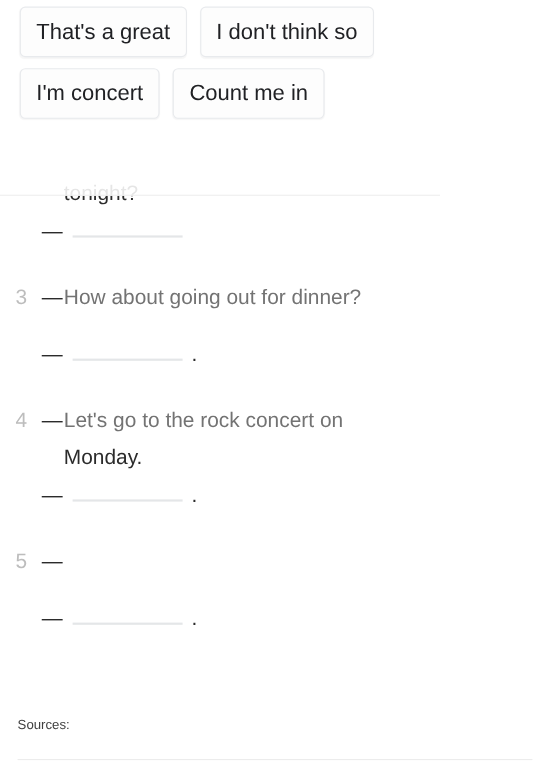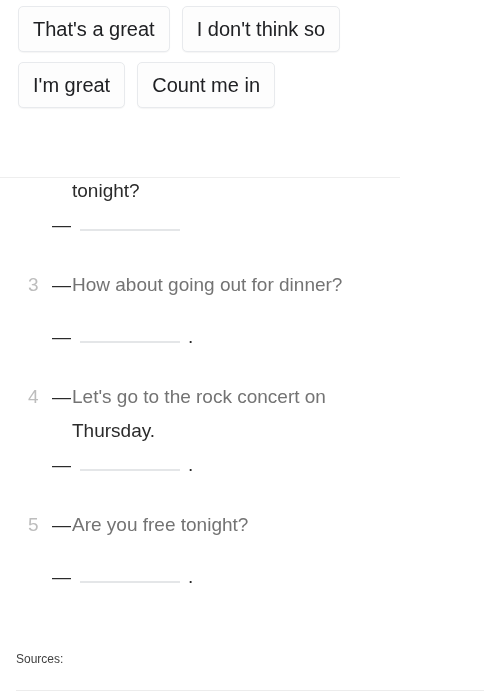--- a/index.html
+++ b/index.html
@@ -15,21 +15,21 @@
     font-family: "Liberation Sans", sans-serif;
     -webkit-font-smoothing: antialiased;
   }
 
   
   .sheet {
     position: absolute;
     left: 0;
     top: 0;
     width: 464px;
-    padding: 14px;
+    padding: 0;
   }
 
   .q-row {
     display: flex;
     align-items: flex-start;
     padding: 0 14px 0 14px;
   }
 
   .q-num {
     width: 24px;
@@ -203,37 +203,36 @@
 
   <div class="spacer-lg"></div>
 
   <div class="q-row">
     <div class="q-num">4</div>
     <div class="q-body">
       <div class="line">
         <span class="dash">—</span>
         <span class="prompt-text">Let's go to the rock concert on</span>
       </div>
-      <div class="cont-line">Thursday.</div>
+      <div class="cont-line">Monday.</div>
       <div class="line">
         <span class="dash">—</span>
         <span class="blank blank-sm"></span>
         <span class="after-blank">.</span>
       </div>
     </div>
   </div>
 
   <div class="spacer-lg"></div>
 
   <div class="q-row">
     <div class="q-num">5</div>
     <div class="q-body">
       <div class="line">
         <span class="dash">—</span>
-        <span class="prompt-text">Are you free tonight?</span>
       </div>
     </div>
   </div>
 
   <div class="spacer-md"></div>
 
   <div class="q-row">
     <div class="q-num"></div>
     <div class="q-body">
       <div class="line">
@@ -253,17 +252,17 @@
 
 <div class="wordbank">
 
   <div class="chip-row">
     <div class="chip">That's a great</div>
     <div class="chip">I don't think so</div>
   </div>
 
 
   <div class="chip-row">
-    <div class="chip">I'm great</div>
+    <div class="chip">I'm concert</div>
     <div class="chip">Count me in</div>
   </div>
 
 </div>
 
 </body></html>

